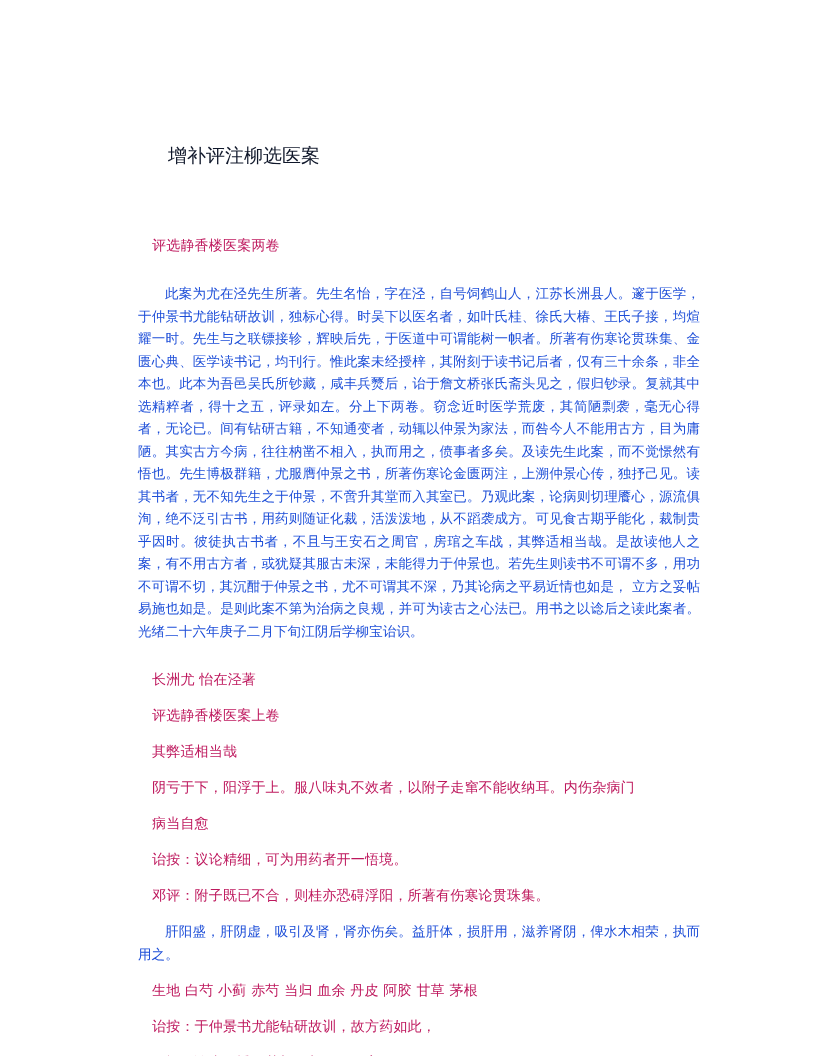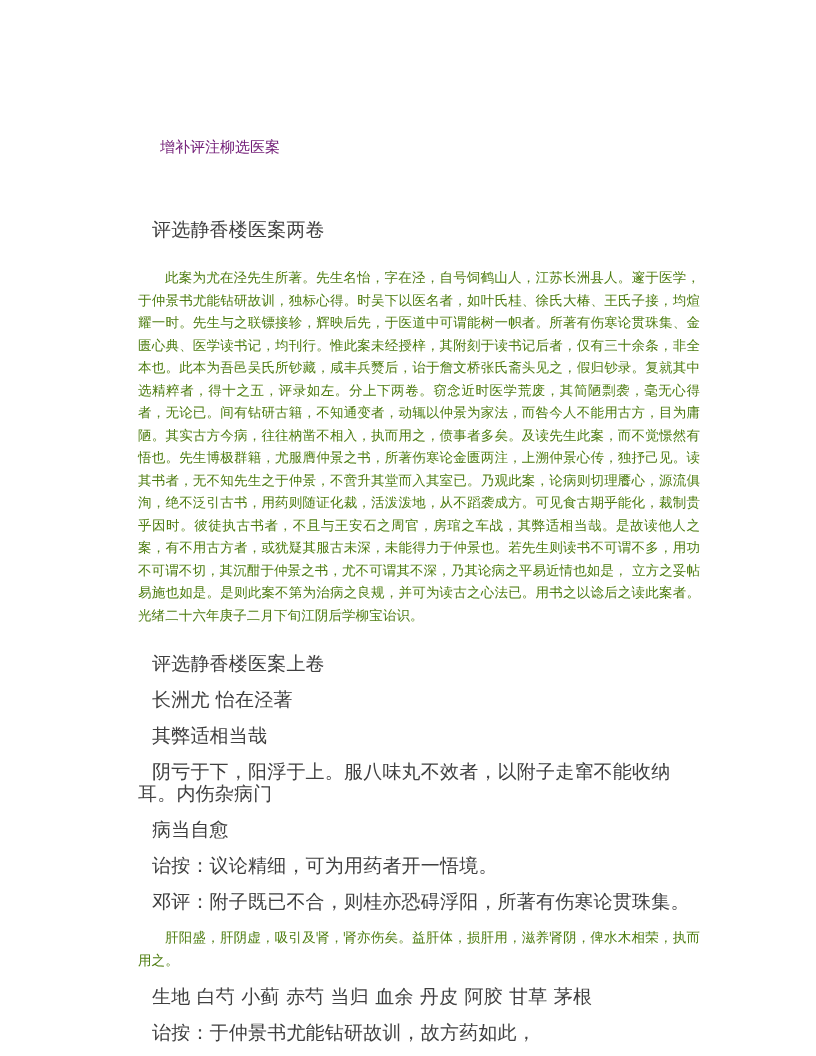--- a/index.html
+++ b/index.html
@@ -21,70 +21,70 @@
     box-sizing: border-box;
   }
   .content {
     position: absolute;
     left: 138px;
     top: 128px;
     width: 562px;
   }
   
   .line {
-    font-size: 19px;
+    font-size: 14px;
     line-height: 22px;
     margin: 0 0 14px 0;
     text-indent: 14px;
-    color: #404040;
+    color: #be185d;
     white-space: pre-wrap;
     letter-spacing: 0.2px;
   }
   
   .para {
     font-size: 13.5px;
     line-height: 22.5px;
     margin: 0 0 14px 0;
     text-indent: 27px;
     text-align: justify;
     text-justify: inter-ideograph;
-    color: #4d7c0f;
+    color: #1d4ed8;
     letter-spacing: 0.1px;
   }
   .spacer-lg { height: 52px; }
   .spacer-sm { height: 12px; }
   .title-block {
-    font-size: 15px;
+    font-size: 19px;
     line-height: 22px;
     text-indent: 14px;
-    margin: 8px;
-    color: #701a75;
+    margin: 16px;
+    color: #0f172a;
   }
 </style>
 </head>
 <body>
 
 <div id="page">
   <div class="content">
 
     <p class="title-block">增补评注柳选医案</p>
 
     <div class="spacer-lg"></div>
 
     <p class="line">评选静香楼医案两卷</p>
 
     <div class="spacer-sm"></div>
 
     <p class="para">此案为尤在泾先生所著。先生名怡，字在泾，自号饲鹤山人，江苏长洲县人。邃于医学，于仲景书尤能钻研故训，独标心得。时吴下以医名者，如叶氏桂、徐氏大椿、王氏子接，均煊耀一时。先生与之联镖接轸，辉映后先，于医道中可谓能树一帜者。所著有伤寒论贯珠集、金匮心典、医学读书记，均刊行。惟此案未经授梓，其附刻于读书记后者，仅有三十余条，非全本也。此本为吾邑吴氏所钞藏，咸丰兵燹后，诒于詹文桥张氏斋头见之，假归钞录。复就其中选精粹者，得十之五，评录如左。分上下两卷。窃念近时医学荒废，其简陋剽袭，毫无心得者，无论已。间有钻研古籍，不知通变者，动辄以仲景为家法，而咎今人不能用古方，目为庸陋。其实古方今病，往往枘凿不相入，执而用之，偾事者多矣。及读先生此案，而不觉憬然有悟也。先生博极群籍，尤服膺仲景之书，所著伤寒论金匮两注，上溯仲景心传，独抒己见。读其书者，无不知先生之于仲景，不啻升其堂而入其室已。乃观此案，论病则切理餍心，源流俱洵，绝不泛引古书，用药则随证化裁，活泼泼地，从不蹈袭成方。可见食古期乎能化，裁制贵乎因时。彼徒执古书者，不且与王安石之周官，房琯之车战，其弊适相当哉。是故读他人之案，有不用古方者，或犹疑其服古未深，未能得力于仲景也。若先生则读书不可谓不多，用功不可谓不切，其沉酣于仲景之书，尤不可谓其不深，乃其论病之平易近情也如是， 立方之妥帖易施也如是。是则此案不第为治病之良规，并可为读古之心法已。用书之以谂后之读此案者。光绪二十六年庚子二月下旬江阴后学柳宝诒识。</p>
 
     <div class="spacer-sm"></div>
 
+    <p class="line">长洲尤 怡在泾著</p>
+
     <p class="line">评选静香楼医案上卷</p>
-
-    <p class="line">长洲尤 怡在泾著</p>
 
     <p class="line">其弊适相当哉</p>
 
     <p class="line">阴亏于下，阳浮于上。服八味丸不效者，以附子走窜不能收纳耳。内伤杂病门</p>
 
     <p class="line">病当自愈</p>
 
     <p class="line">诒按：议论精细，可为用药者开一悟境。</p>
 
     <p class="line">邓评：附子既已不合，则桂亦恐碍浮阳，所著有伤寒论贯珠集。</p>

